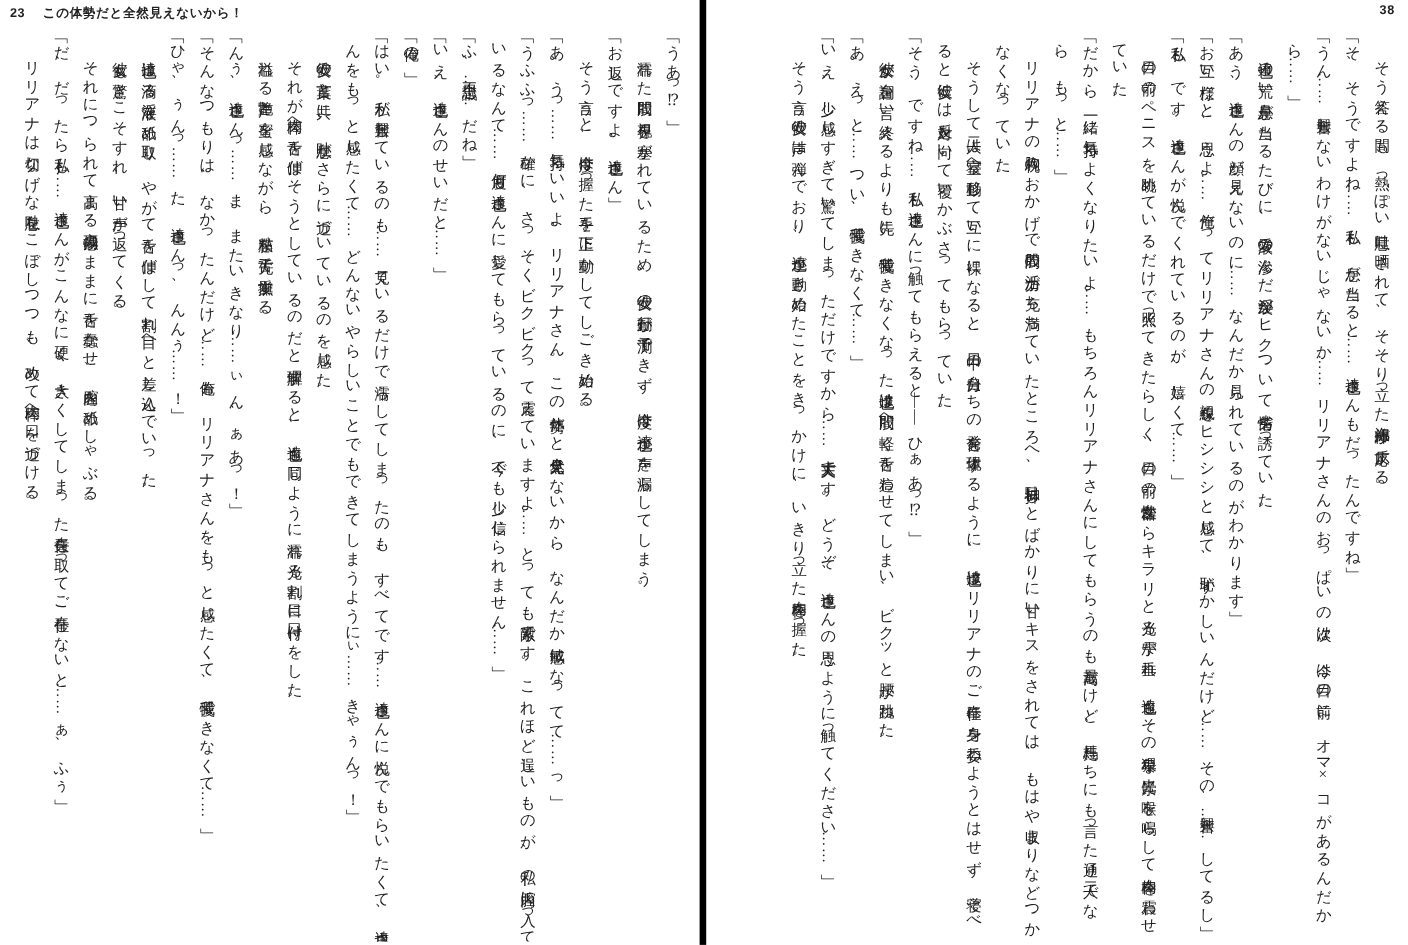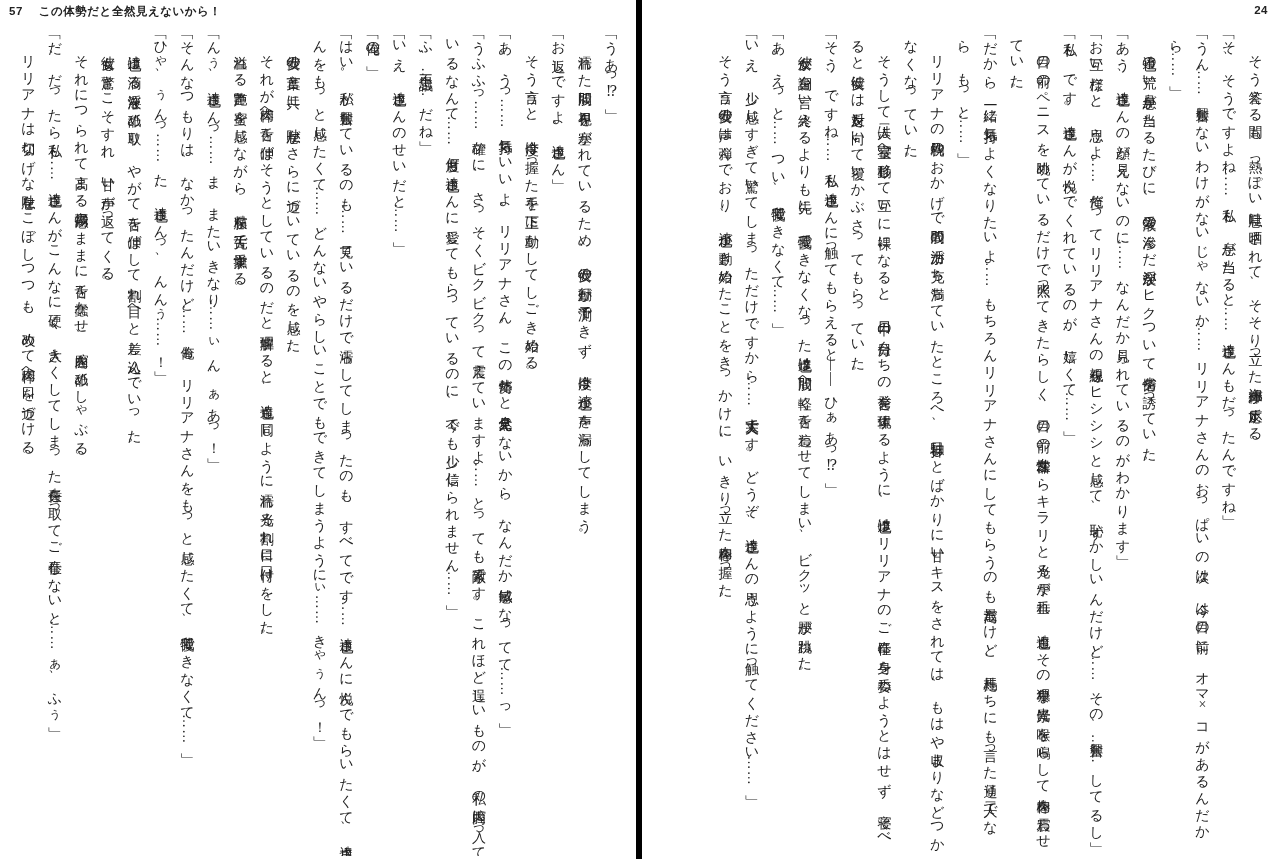--- a/index.html
+++ b/index.html
@@ -44,25 +44,25 @@
   }
   .para{margin:0;padding:0;text-indent:0;}
   .para.indent{text-indent:15.2px;}
 </style>
 </head>
 <body>
 
 <div>
 
   <div class="header header-left">
-    <span>57</span><span class="running-title">この体勢だと全然見えないから！</span>
+    <span>23</span><span class="running-title">この体勢だと全然見えないから！</span>
   </div>
 
   <div class="header header-right">
-    <span>24</span>
+    <span>38</span>
   </div>
 
   <div class="page page-left">
     <div class="page-text">
         <p class="para">「うあっ⁉」</p>
         <p class="para indent">濡れた股間に視界を塞がれているため、彼女の行動が予測できず、今度は達也が声を漏らしてしまう。</p>
         <p class="para">「お返しですよ、達也さん」</p>
         <p class="para indent">そう言うと、今度は握った手を上下に動かしてしごき始める。</p>
         <p class="para">「あ、うっ……気持ちいいよ、リリアナさん。この体勢だと全然見えないから、なんだか敏感になってて……っ」</p>
         <p class="para">「うふふっ……確かに、さっそくビクビクって震えていますよ……とっても素敵です。これほど逞しいものが、私の膣内に入っているなんて……何度も達也さんに愛してもらっているのに、今でも少し信じられません……」</p>

